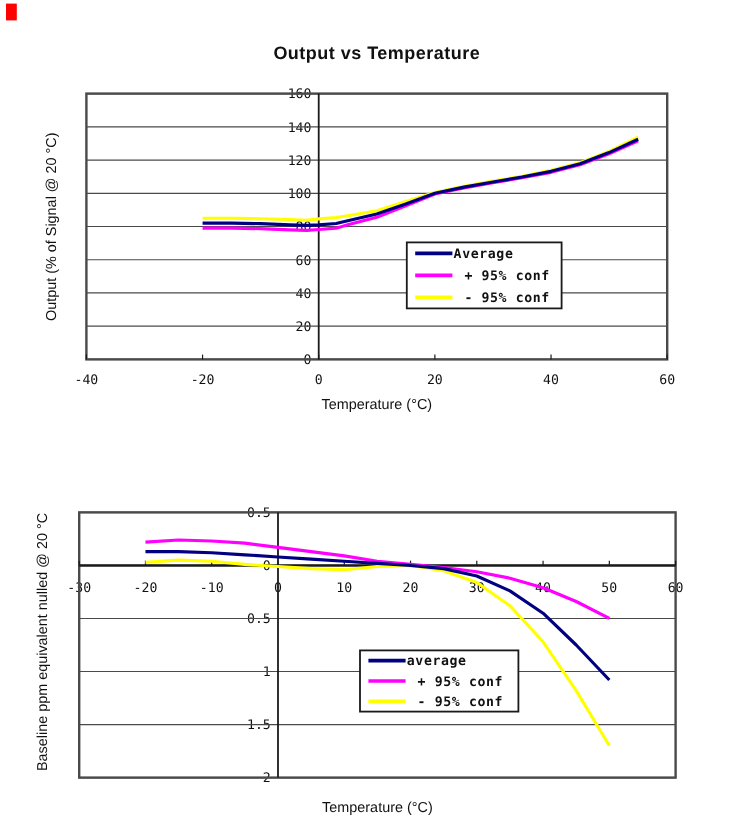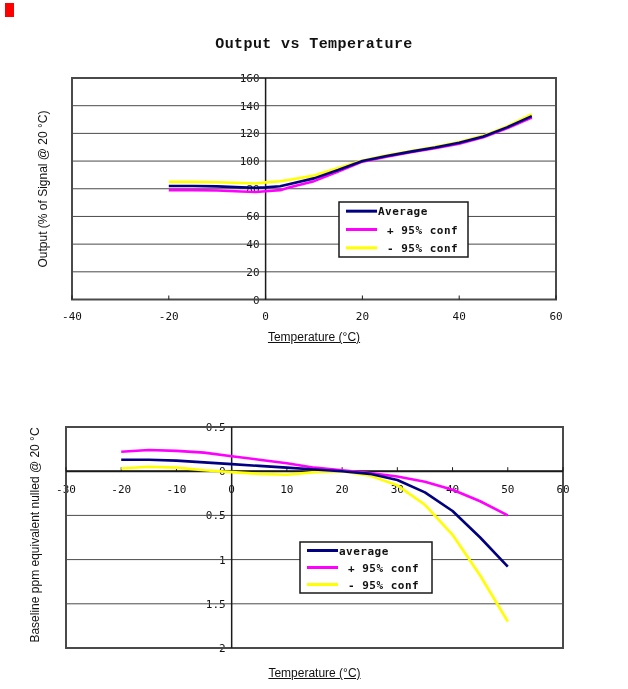--- a/index.html
+++ b/index.html
@@ -1,21 +1,21 @@
 <!DOCTYPE html>
 <html><head>
 <meta charset="utf-8">
 <style>
   html,body{margin:0;padding:0;background:#fff;}
   .page{position:relative;width:628px;height:689px;background:#ffffff;overflow:hidden;
         font-family:"Liberation Sans",sans-serif;color:#000;}
   .img-marker{position:absolute;left:5px;top:3px;width:9px;height:14px;background:#ff0000;}
   .chart-title{position:absolute;text-align:center;font-weight:bold;font-size:15px;
-               letter-spacing:0.4px;color:#111;font-family:Liberation Mono, monospace;}
-  .axis-title{position:absolute;text-align:center;font-size:12px;color:#111;text-decoration:underline;}
+               letter-spacing:0.4px;color:#111;}
+  .axis-title{position:absolute;text-align:center;font-size:12px;color:#111;}
   .y-axis-title{position:absolute;width:300px;height:18px;text-align:center;font-size:12px;
                 color:#111;transform:rotate(-90deg);white-space:nowrap;}
   svg{position:absolute;left:0;}
   svg text{font-family:"DejaVu Sans Mono","Liberation Mono",monospace;font-size:11px;fill:#111;}
   svg text.legend-t{font-weight:bold;letter-spacing:0.5px;}
 </style>
 </head>
 <body>
 
 <div class="page">

